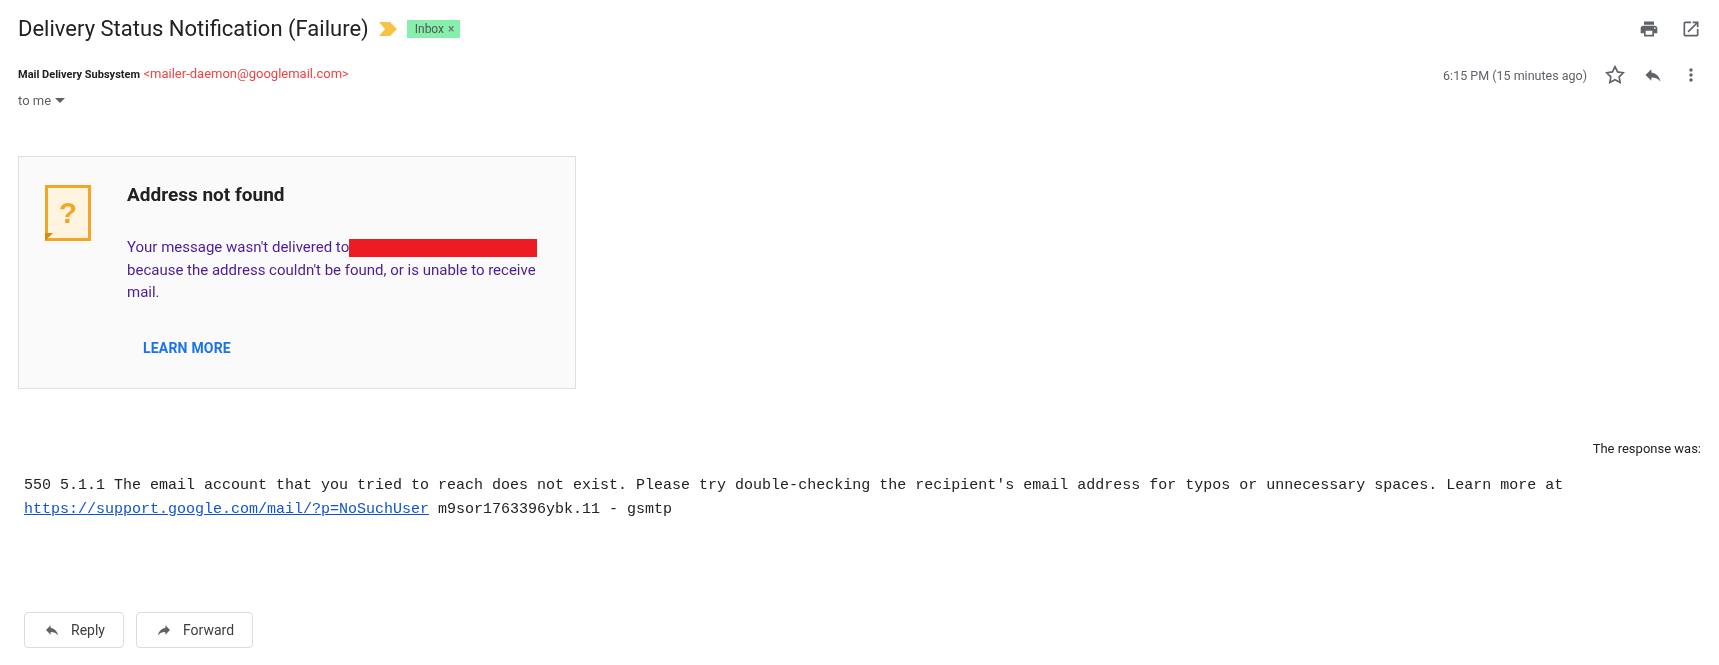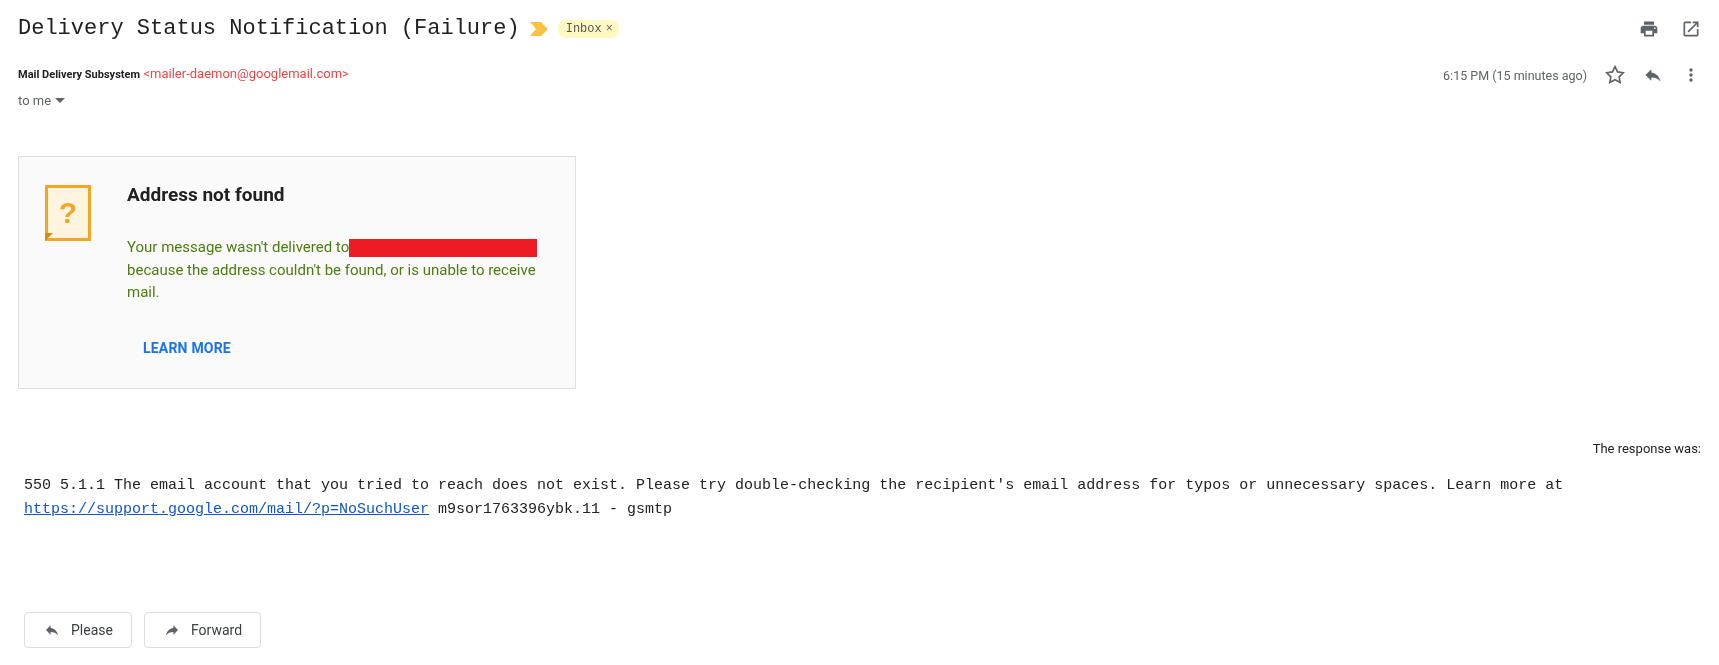--- a/index.html
+++ b/index.html
@@ -10,41 +10,40 @@
       font-size: 14px;
     }
     .container {
       padding: 16px 18px;
     }
     .header-row {
       display: flex;
       align-items: center;
       justify-content: space-between;
       margin-bottom: 24px;
-      font-family: Liberation Mono, monospace;
     }
     .subject-area {
       display: flex;
       align-items: center;
       gap: 10px;
     }
     .subject {
       font-size: 22px;
       font-weight: 400;
       color: #202124;
     }
     .importance-marker {
       color: #f6c342;
     }
     .label-chip {
-      background: #fef9c3;
+      background: #86efac;
       color: #555;
       font-size: 12px;
       padding: 2px 6px 2px 8px;
-      border-radius: 8px;
+      border-radius: 0;
       display: inline-flex;
       align-items: center;
       gap: 4px;
     }
     .label-chip .x {
       font-size: 12px;
       color: #666;
     }
     .header-actions {
       display: flex;
@@ -89,21 +88,21 @@
       flex-shrink: 0;
       margin-top: 2px;
     }
     .card-content .card-title {
       font-size: 19px;
       font-weight: 700;
       color: #212121;
       margin-bottom: 30px;
     }
     .card-message {
-      color: #4d7c0f;
+      color: #4c1d95;
       font-size: 15px;
       line-height: 1.5;
       margin-bottom: 36px;
     }
     .redacted {
       display: inline-block;
       background: #ed1c24;
       width: 188px;
       height: 18px;
       vertical-align: middle;
@@ -244,21 +243,21 @@
   <div class="response-label">The response was:</div>
   <div class="response-text">
     <span>550 5.1.1 The email account that you tried to reach does not exist. Please try double-checking the recipient's email address for typos or unnecessary spaces. Learn more at </span><a href="#">https://support.google.com/mail/?p=NoSuchUser</a><span> m9sor1763396ybk.11 - gsmtp</span>
   </div>
 
   <div class="action-buttons">
     <button class="action-btn">
       <svg width="18" height="16" viewBox="0 0 24 24">
           <path d="M10 9V5l-7 7 7 7v-4.1c5 0 8.5 1.6 11 5.1-1-5-4-10-11-11z"></path>
         </svg>
-      <span>Please</span>
+      <span>Reply</span>
     </button>
     <button class="action-btn">
       <svg width="18" height="16" viewBox="0 0 24 24">
           <path d="M14 9V5l7 7-7 7v-4.1c-5 0-8.5 1.6-11 5.1 1-5 4-10 11-11z"></path>
         </svg>
       <span>Forward</span>
     </button>
   </div>
 </div>
 

